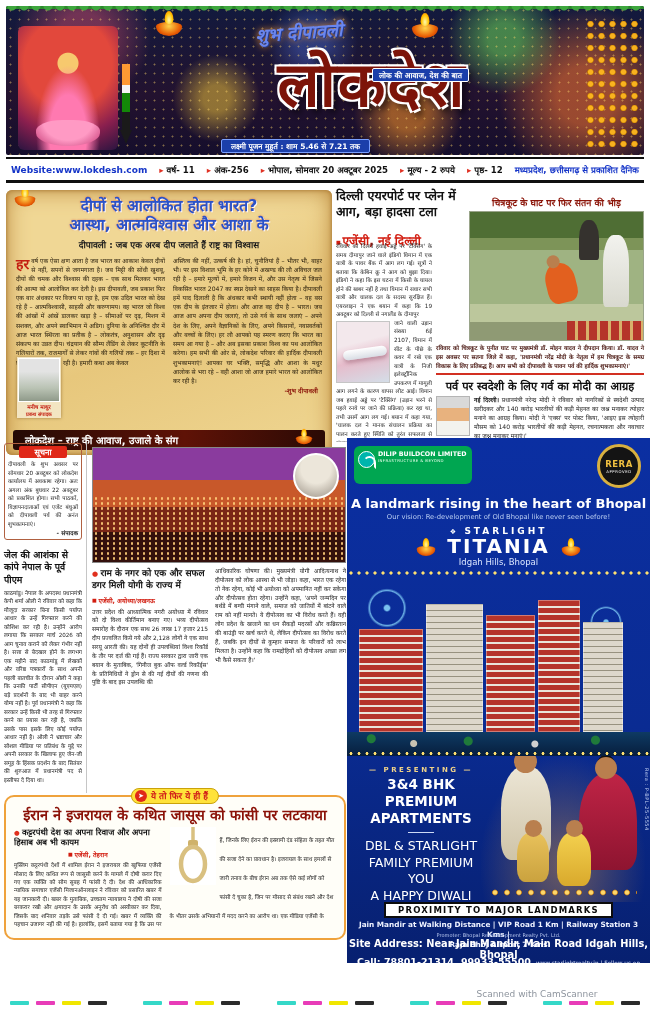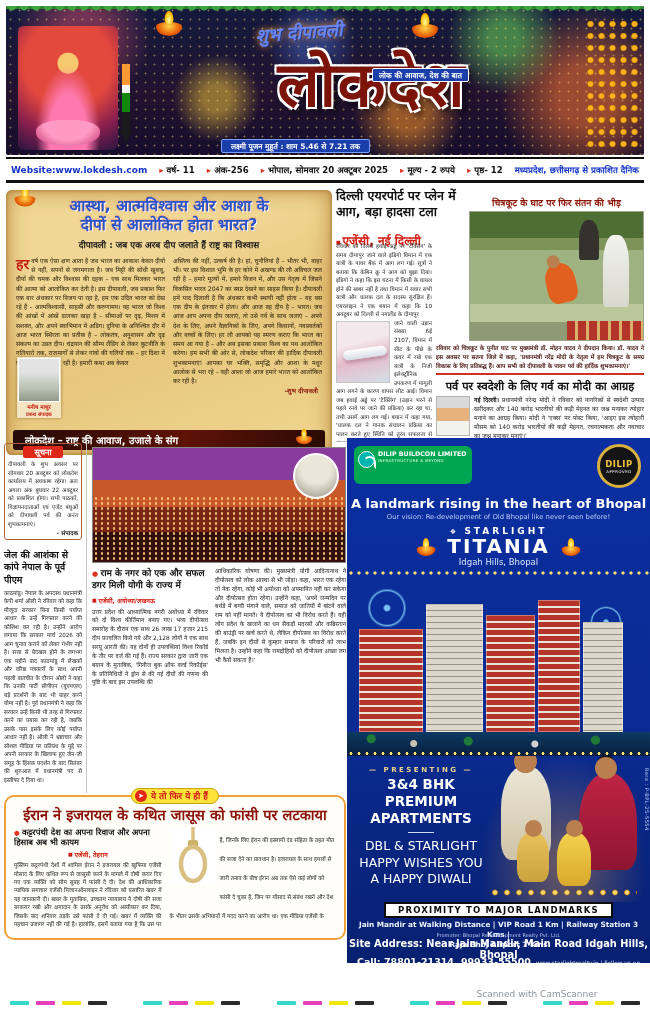--- a/index.html
+++ b/index.html
@@ -100,21 +100,21 @@
   .modi { margin-top:2px; width:208px; }
   .modi-h { text-align:center; font-size:11.2px; font-weight:800; color:#101010; padding:1px 0 2px 0; }
   .modi-ph { float:left; width:34px; height:40px; margin:1px 4px 0 0; border:1px solid #b5b5b5;
     background:linear-gradient(180deg,#d9d9d9 0 28%,#e8b27e 28% 62%,#f3f3ee 62%); }
   .modi-b { font-size:6.1px; line-height:1.5; text-align:justify; color:#1c1c1c; }
   .modi-b b { font-weight:800; }
 
   
   .sidebar { position:absolute; left:4px; top:443px; width:83px; height:350px; border-right:1px solid #c6c6c6; padding-right:4px; }
   .notice { border:1px solid #b06040; border-radius:3px; padding:3px 3px 2px 3px; position:relative; }
-  .notice-tab { width:40px; margin:-1px auto 2px auto; background:#e02818; color:#fff; font-size:8px; font-weight:800; text-align:center; border-radius:2px; padding:0 2px 1px 2px; }
+  .notice-tab { width:48px; margin:-1px auto 2px auto; background:#e02818; color:#fff; font-size:8px; font-weight:800; text-align:center; border-radius:2px; padding:0 2px 1px 2px; }
   .notice-b { font-size:5.7px; line-height:1.5; text-align:justify; color:#222; }
   .notice-s { font-size:6px; font-weight:800; text-align:right; color:#222; margin-top:1px; }
   .nepal-h { margin-top:9px; font-size:9.3px; font-weight:800; line-height:1.3; color:#101010; }
   .nepal-b { margin-top:3px; font-size:5.6px; line-height:1.52; text-align:justify; color:#1c1c1c; height:215px; overflow:hidden; }
 
   
   .midcol { position:absolute; left:92px; top:443px; width:254px; height:350px; }
   .ayo-h { text-align:center; font-size:17px; font-weight:900; line-height:1.2; color:#0d0d0d; }
   .deep { position:relative; width:100%; height:116px; margin-top:4px; overflow:hidden; border:1px solid #888;
     background:linear-gradient(180deg,#8a3b9e 0 28%,#c8582a 28% 52%,#7a2616 52% 74%,#34100c 74%); }
@@ -248,22 +248,22 @@
     <span class="ib-item">अंक-256</span>
     <span class="ib-item">भोपाल, सोमवार 20 अक्टूबर 2025</span>
     <span class="ib-item">मूल्य - 2 रुपये</span>
     <span class="ib-item">पृष्ठ- 12</span>
     <span class="ib-pub">मध्यप्रदेश, छत्तीसगढ़ से प्रकाशित दैनिक</span>
   </div>
 
   <div class="lead">
     <div class="diya" style="left:6px;top:4px;transform:scale(.8);"></div>
     <div class="lead-h">
+      <div>दीपों से आलोकित होता भारत?</div>
       <div>आस्था, आत्मविश्वास और आशा के</div>
-      <div>दीपों से आलोकित होता भारत?</div>
     </div>
     <div class="lead-sub">दीपावली : जब एक अरब दीप जलाते हैं राष्ट्र का विश्वास</div>
     <div class="lead-body">
       <div class="lead-col">
         <span class="dropcap">हर</span><span>वर्ष एक ऐसा क्षण आता है जब भारत का आकाश केवल दीयों से नहीं, सपनों से जगमगाता है। जब मिट्टी की सोंधी खुशबू, दीयों की चमक और विश्वास की दहक – एक साथ मिलकर भारत की आत्मा को आलोकित कर देती है। इस दीपावली, जब प्रकाश फिर एक बार अंधकार पर विजय पा रहा है, हम एक उदित भारत को देख रहे हैं – आत्मविश्वासी, साहसी और करुणामय। वह भारत जो विश्व की आंखों में आंखें डालकर खड़ा है – सीमाओं पर दृढ़, मिशन में सशक्त, और अपने स्वाभिमान में अडिग। दुनिया के अनिश्चित दौर में आज भारत स्थिरता का प्रतीक है – लोकतंत्र, अनुशासन और दृढ़ संकल्प का उन्नत दीप। चंद्रयान की सौम्य लैंडिंग से लेकर कूटनीति के गलियारों तक, राजमार्गों से लेकर गांवों की गलियों तक – हर दिशा में प्रगति की आभा फैल रही है। हमारी कथा अब केवल</span>
       </div>
       <div class="lead-col">
         <span>अस्तित्व की नहीं, उत्कर्ष की है। हां, चुनौतियां हैं – भीतर भी, बाहर भी। पर इस विशाल भूमि के हर कोने में अखण्ड की लौ अविचल जल रही है – हमारे मूल्यों में, हमारे विजन में, और उस नेतृत्व में जिसने विकसित भारत 2047 का स्वप्न देखने का साहस किया है। दीपावली हमें याद दिलाती है कि अंधकार कभी स्थायी नहीं होता – वह बस एक दीप के इंतजार में होता। और आज वह दीप है – भारत। जब आज आप अपना दीप जलाएं, तो उसे गर्व के साथ जलाएं – अपने देश के लिए, अपने वैज्ञानिकों के लिए, अपने किसानों, नवप्रवर्तकों और बच्चों के लिए। हर लौ आपको यह स्मरण कराए कि भारत का समय आ गया है – और अब इसका प्रकाश विश्व का पथ आलोकित करेगा। हम सभी की ओर से, लोकदेश परिवार की हार्दिक दीपावली शुभकामनाएं! आपका घर भक्ति, समृद्धि और आशा के मधुर आलोक से भरा रहे – वही आशा जो आज हमारे भारत को आलोकित कर रही है।</span>
         <div class="lead-sign">-शुभ दीपावली</div>
       </div>
@@ -359,21 +359,21 @@
     </div>
   </div>
 
   <div class="ad">
     <div class="dbl">
       <div class="swan"></div>
       <div class="l1">DILIP BUILDCON LIMITED</div>
       <div class="l2">INFRASTRUCTURE &amp; BEYOND</div>
     </div>
     <div class="rera">
-      <div class="r1">DILIP</div>
+      <div class="r1">RERA</div>
       <div class="r2">APPROVED</div>
     </div>
     <div class="ad-h">A landmark rising in the heart of Bhopal</div>
     <div class="ad-v">Our vision: Re-development of Old Bhopal like never seen before!</div>
     <div class="star">
       <div class="diya small" style="left:66px;"></div>
       <div class="diya small" style="right:66px;left:auto;"></div>
       <div class="s1">STARLIGHT</div>
       <div class="s2">TITANIA</div>
       <div class="s3">Idgah Hills, Bhopal</div>
@@ -389,21 +389,21 @@
       <div class="bld-b w-white" style="left:78%;width:13%;height:62%;"></div>
       <div class="bld-base"></div>
       <div class="bld-lights"></div>
     </div>
     <div class="present">
       <div class="pr-t">PRESENTING</div>
       <div class="pr-o">3&amp;4 BHK PREMIUM</div>
       <div class="pr-o" style="margin-top:0;">APARTMENTS</div>
       <div class="pr-div"></div>
       <div class="pr-w">DBL &amp; STARLIGHT</div>
-      <div class="pr-w">HAPPY WISHES YOU</div>
+      <div class="pr-w">FAMILY PREMIUM YOU</div>
       <div class="pr-w">A HAPPY DIWALI</div>
     </div>
     <div class="family">
       <div class="fp f-dad"></div>
       <div class="fp f-mom"></div>
       <div class="fp f-kid1"></div>
       <div class="fp f-kid2"></div>
       <div class="f-diyas"></div>
     </div>
     <div class="rera-no">Rera : P-BPL-25-5554</div>

